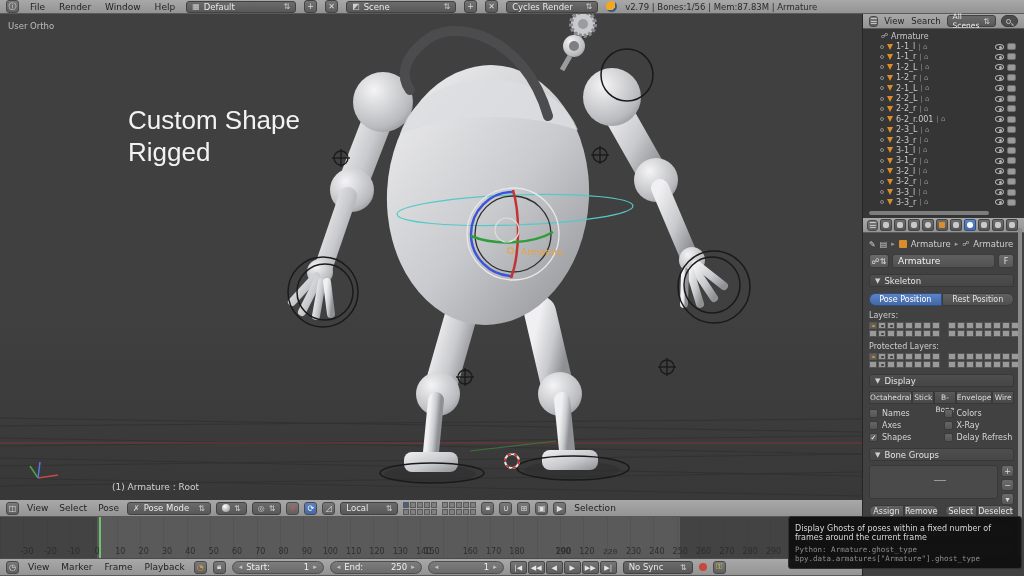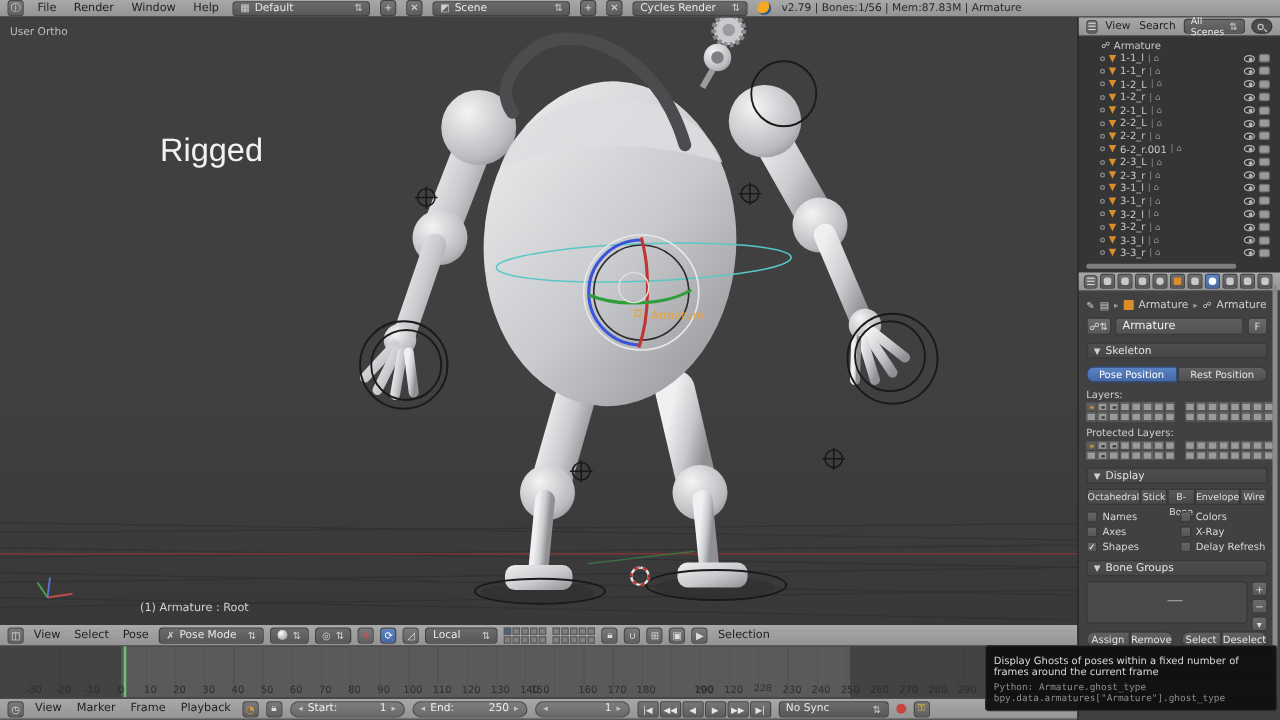--- a/index.html
+++ b/index.html
@@ -297,20 +297,21 @@
 
       <g stroke-width="1.5">
         <line x1="38" y1="464" x2="58" y2="461" stroke="#c24a4a"></line>
         <line x1="38" y1="464" x2="30" y2="452" stroke="#4aa24a"></line>
         <line x1="38" y1="464" x2="40" y2="448" stroke="#5577dd"></line>
       </g>
     </svg>
 
     <div id="view-label" class="abs">User Ortho</div>
     <div id="caption" class="abs">
+      <div>Custom Shape</div>
       <div>Rigged</div>
     </div>
     <div id="vp-footer" class="abs">(1) Armature : Root</div>
   </div>
 
   <div id="vp-header" class="abs strip" style="gap:5px">
     <span class="iconbox">◫</span>
     <span class="menu">View</span>
     <span class="menu">Select</span>
     <span class="menu">Pose</span>
@@ -433,21 +434,21 @@
         <span class="mut">▸</span>
       </span>
     <span class="transport" id="transport">
         <span class="tbtn">|◀</span>
         <span class="tbtn">◀◀</span>
         <span class="tbtn">◀</span>
         <span class="tbtn">▶</span>
         <span class="tbtn">▶▶</span>
         <span class="tbtn">▶|</span>
       </span>
-    <span class="dd" style="width:88px">
+    <span class="dd" style="width:70px">
       <span style="flex:1">No Sync</span>
         <span class="updn">⇅</span>
       </span>
     <span class="recdot"></span>
     <span class="iconbox" style="color:#e0c23c">⚿︎</span>
   </div>
 
   <div id="outliner" class="abs">
     <div id="outliner-header" class="strip" style="gap:5px">
       <span class="iconbox" style="width:11px;height:11px">☰</span>

